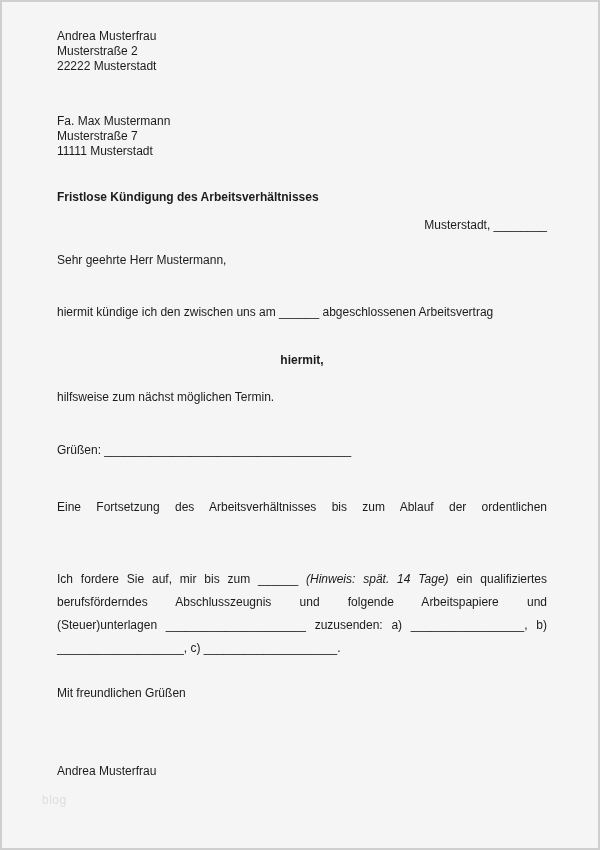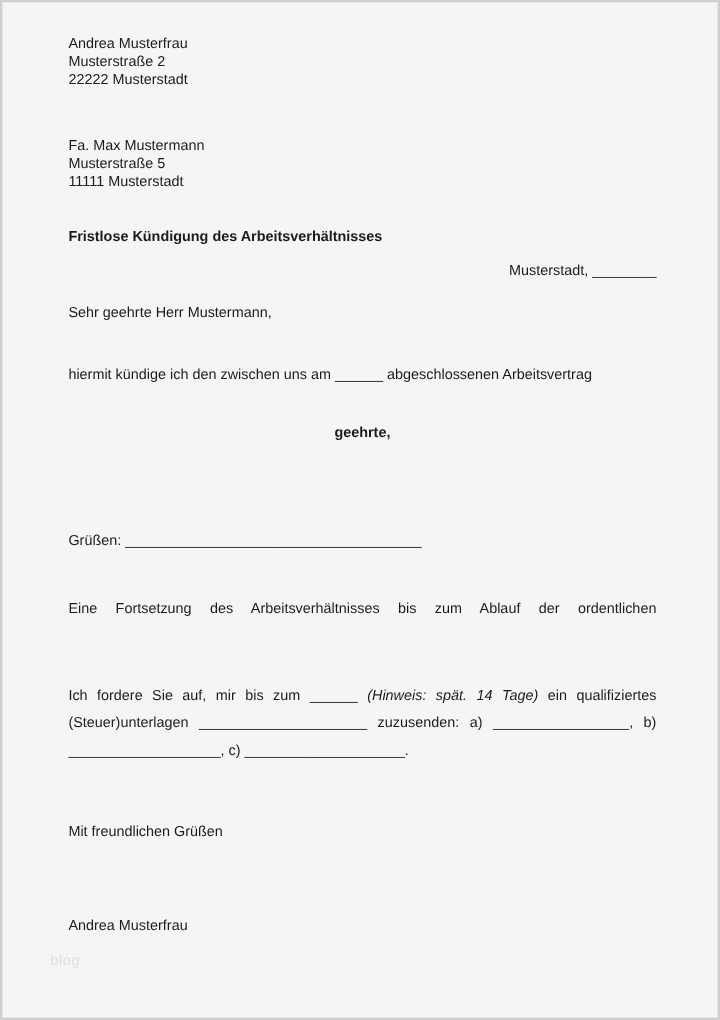--- a/index.html
+++ b/index.html
@@ -47,47 +47,49 @@
 <div class="page">
 
   <div class="abs addr-block" style="top:27px;">
     <div>Andrea Musterfrau</div>
     <div>Musterstraße 2</div>
     <div>22222 Musterstadt</div>
   </div>
 
   <div class="abs addr-block" style="top:112px;">
     <div>Fa. Max Mustermann</div>
-    <div>Musterstraße 5</div>
+    <div>Musterstraße 7</div>
     <div>11111 Musterstadt</div>
   </div>
 
   <div class="abs content bold" style="top:188px;">Fristlose Kündigung des Arbeitsverhältnisses</div>
 
   <div class="abs content right" style="top:216px;">Musterstadt, ________</div>
 
   <div class="abs content" style="top:251px;">Sehr geehrte Herr Mustermann,</div>
 
   <div class="abs content" style="top:303px;">hiermit kündige ich den zwischen uns am ______ abgeschlossenen Arbeitsvertrag</div>
 
-  <div class="abs content bold center" style="top:351px;">geehrte,</div>
+  <div class="abs content bold center" style="top:351px;">hiermit,</div>
 
+  <div class="abs content" style="top:388px;">hilfsweise zum nächst möglichen Termin.</div>
 
   <div class="abs content" style="top:441px;">Grüßen: _____________________________________</div>
 
   <div class="abs content para" style="top:494px;">
     <div class="just">Eine Fortsetzung des Arbeitsverhältnisses bis zum Ablauf der ordentlichen</div>
   </div>
 
   <div class="abs content para4" style="top:566px;">
     <div class="just">
       <span>Ich fordere Sie auf, mir bis zum ______</span>
       <span class="hint">(Hinweis: spät. 14 Tage)</span>
       <span>ein qualifiziertes</span>
     </div>
+    <div class="just">berufsförderndes Abschlusszeugnis und folgende Arbeitspapiere und</div>
     <div class="just">(Steuer)unterlagen _____________________ zuzusenden: a) _________________, b)</div>
     <div>___________________, c) ____________________.</div>
   </div>
 
   <div class="abs content" style="top:684px;">Mit freundlichen Grüßen</div>
 
   <div class="abs content" style="top:762px;">Andrea Musterfrau</div>
 
   <div class="abs watermark">blog</div>
 

